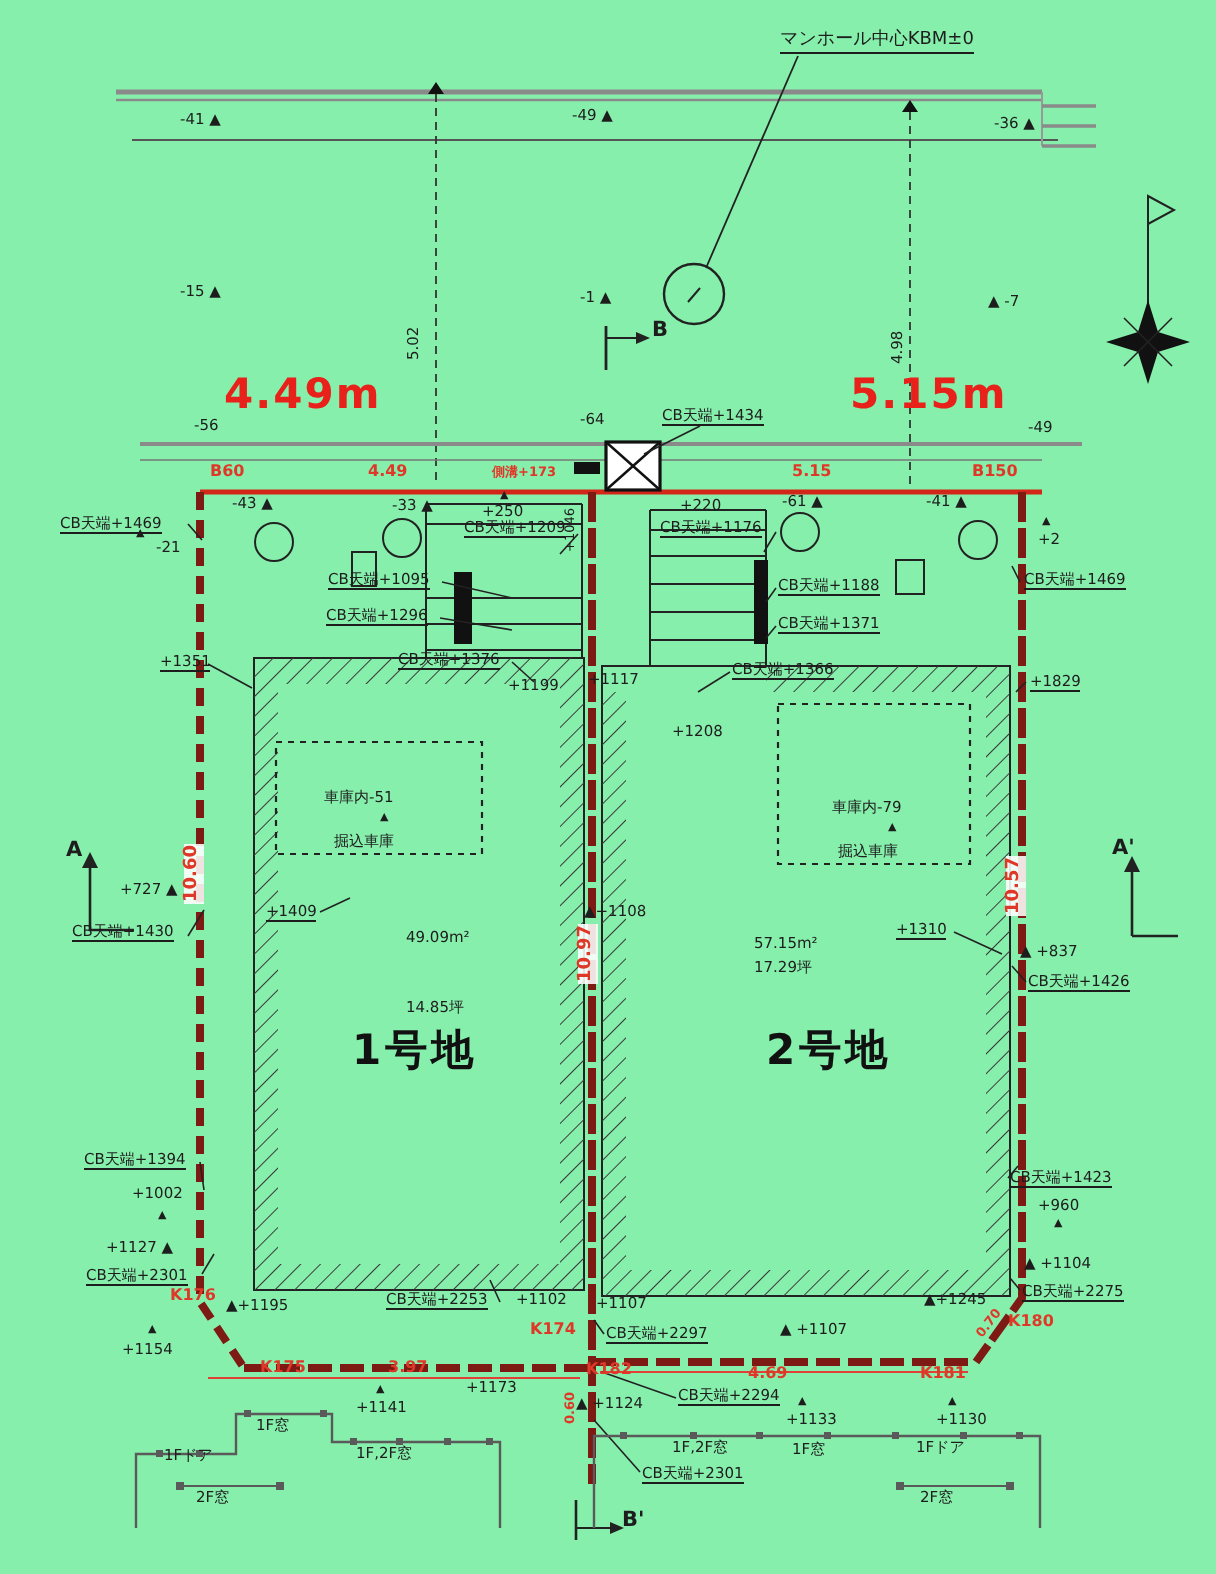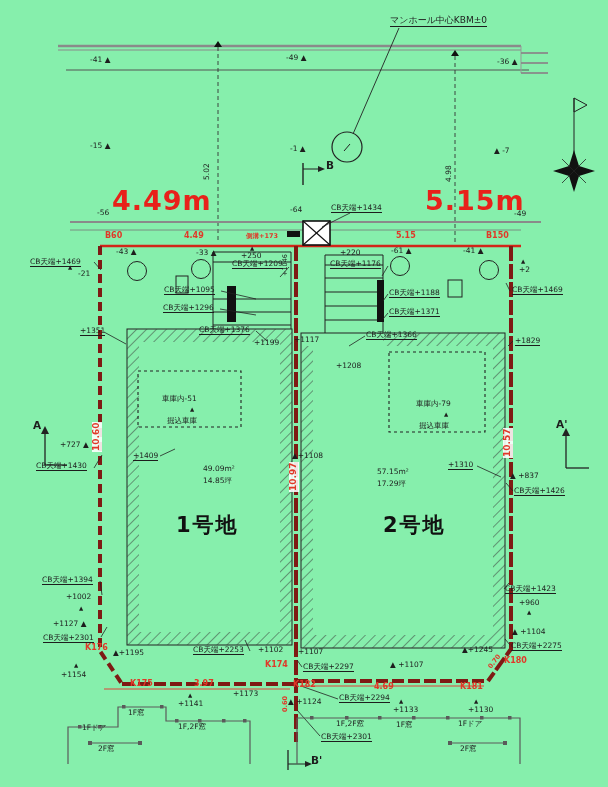--- a/index.html
+++ b/index.html
@@ -4,21 +4,21 @@
 <style>
   html,body{margin:0;padding:0;background:#fff;}
   #plan{position:relative;width:608px;height:787px;background:#86efac;overflow:hidden;
         font-family:"DejaVu Sans","Liberation Sans",sans-serif;}
   #draw{position:absolute;left:0;top:0;z-index:1;}
   #ann-layer{position:absolute;left:0;top:0;width:608px;height:787px;z-index:2;}
   .ann{position:absolute;font-size:7.5px;line-height:1.1;color:#1d1d1d;white-space:nowrap;}
   .u{border-bottom:1px solid #1d1d1d;padding-bottom:0px;}
   .red{color:#e8211a;}
   .red2{color:#e03828;font-weight:bold;font-size:8px;}
-  .big{font-size:27px;font-weight:bold;letter-spacing:1px;}
+  .big{font-size:21px;font-weight:bold;letter-spacing:1px;}
   .plot{font-size:21px;font-weight:bold;color:#111;letter-spacing:2px;}
   .s6{font-size:5.5px;}
   .s7{font-size:6.5px;}
   .s9{font-size:9px;}
   .s10{font-size:10.5px;font-weight:bold;}
   .rot{transform:rotate(-90deg);transform-origin:0 0;}
   .rot52{transform:rotate(-52deg);transform-origin:0 0;}
   .bg{background:rgba(255,255,255,.88);padding:0 1px;}
 </style>
 </head>
@@ -248,21 +248,21 @@
       <div class="ann rot s7" style="left: 282px; top: 276px;">+1046</div>
       <div class="ann u" style="left: 512px; top: 286px;">CB天端+1469</div>
       <div class="ann u" style="left: 80px; top: 327px;">+1351</div>
       <div class="ann u" style="left: 515px; top: 337px;">+1829</div>
       <div class="ann s10" style="left: 33px; top: 420px;">A</div>
       <div class="ann" style="left: 60px; top: 441px;">+727 ▲</div>
       <div class="ann u" style="left: 36px; top: 462px;">CB天端+1430</div>
       <div class="ann rot red2 bg s9" style="left: 92px; top: 452px;">10.60</div>
       <div class="ann u" style="left: 133px; top: 452px;">+1409</div>
       <div class="ann" style="left: 203px; top: 465px;">49.09m²</div>
-      <div class="ann" style="left: 203px; top: 477px;">14.85坪</div>
+      <div class="ann" style="left: 203px; top: 500px;">14.85坪</div>
       <div class="ann plot" style="left: 176px; top: 514px;">1号地</div>
       <div class="ann" style="left: 292px; top: 452px;">▲+1108</div>
       <div class="ann rot red2 bg s9" style="left: 289px; top: 492px;">10.97</div>
       <div class="ann" style="left: 162px; top: 395px;">車庫内-51</div>
       <div class="ann s6" style="left: 190px; top: 406px;">▲</div>
       <div class="ann" style="left: 167px; top: 417px;">掘込車庫</div>
       <div class="ann" style="left: 416px; top: 400px;">車庫内-79</div>
       <div class="ann s6" style="left: 444px; top: 411px;">▲</div>
       <div class="ann" style="left: 419px; top: 422px;">掘込車庫</div>
       <div class="ann" style="left: 377px; top: 468px;">57.15m²</div>

